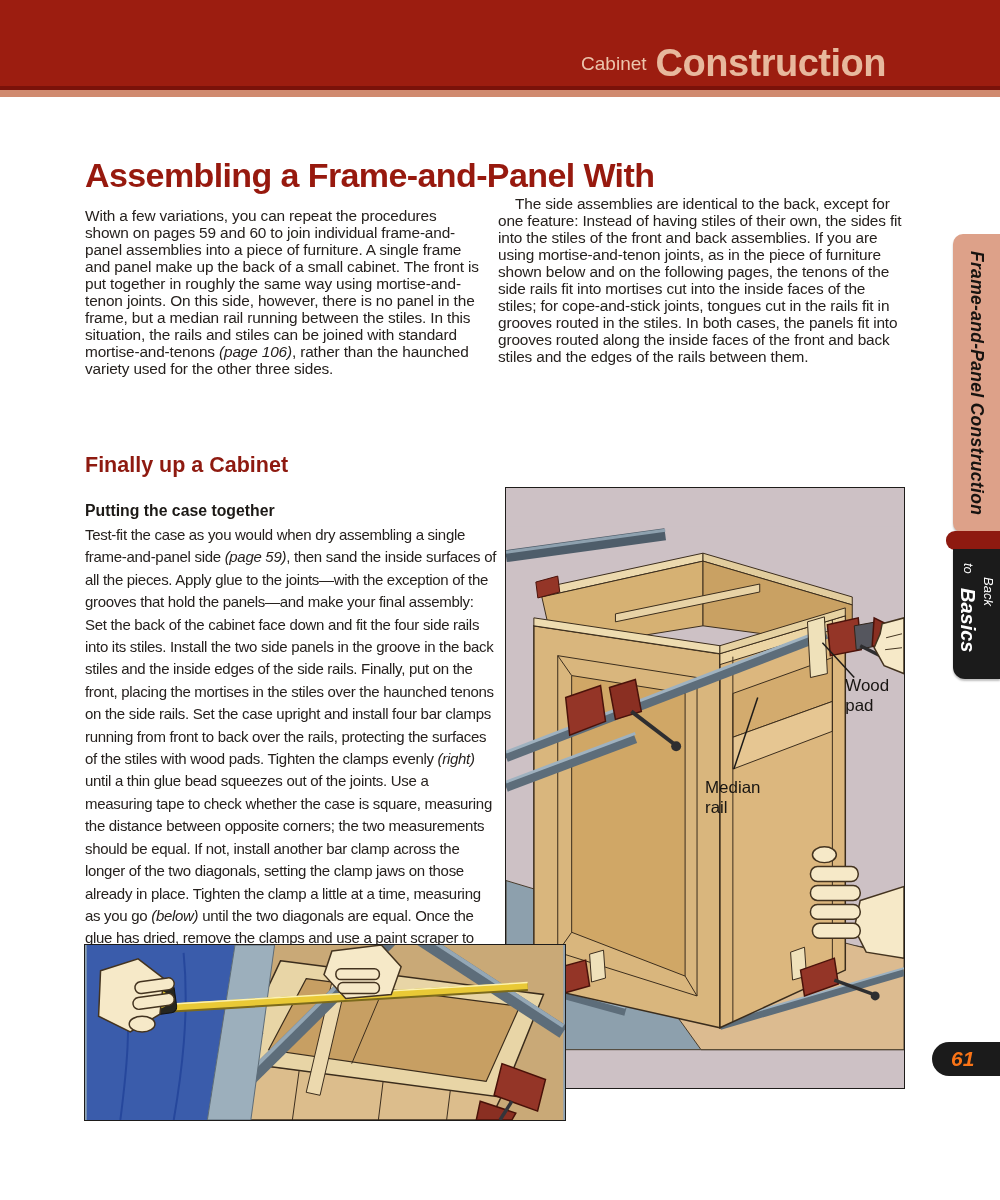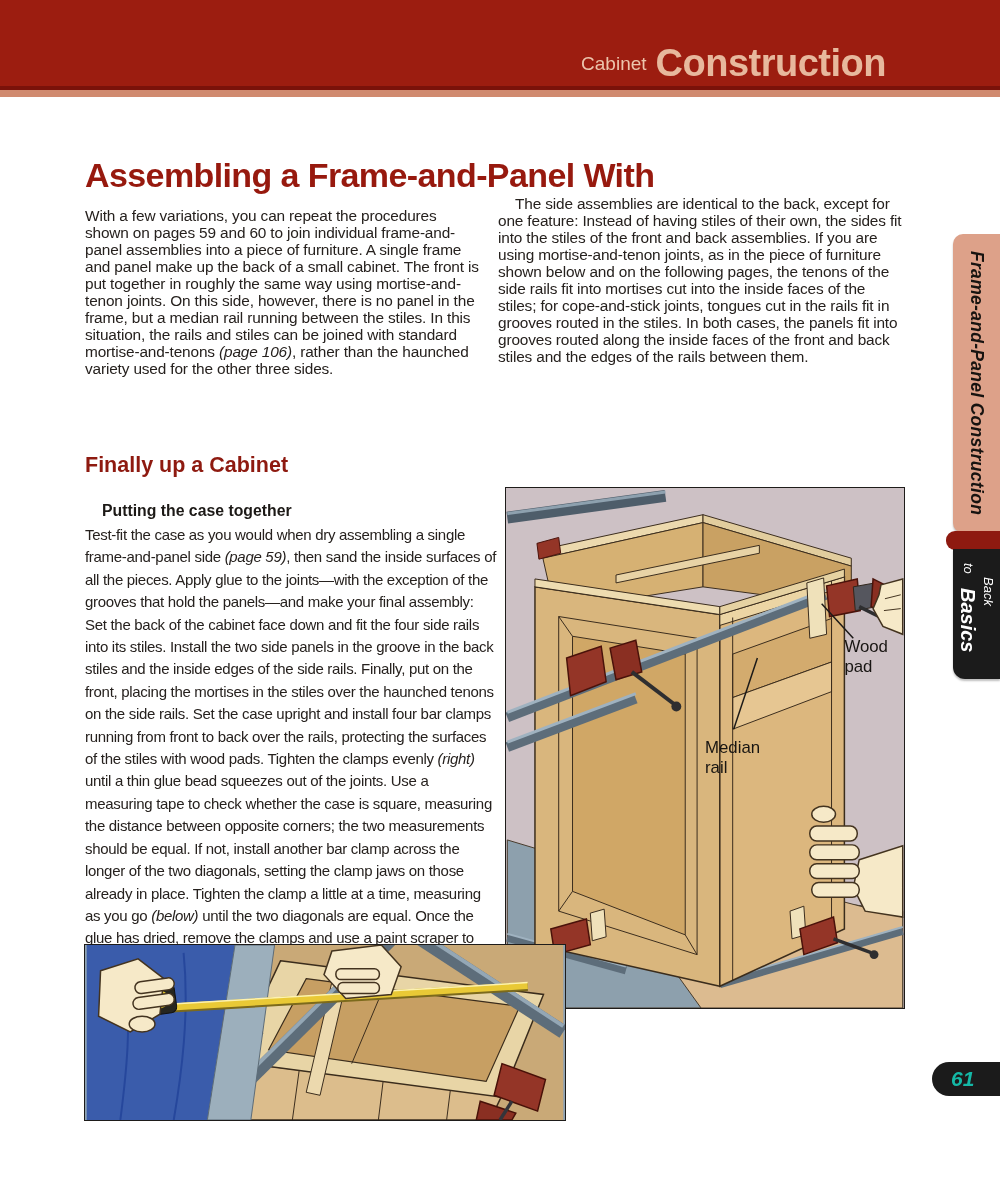--- a/index.html
+++ b/index.html
@@ -14,27 +14,27 @@
   .header-kicker{font-size:19px;color:#ecc5ad;padding-bottom:9px;margin-right:9px;}
   .header-title{font-size:38px;font-weight:bold;color:#e7b89d;line-height:1;padding-bottom:2px;letter-spacing:-0.5px;}
 
   
   .article-title{position:absolute;left:85px;top:133px;font-size:34px;font-weight:bold;
                  color:#97190e;letter-spacing:-0.6px;}
   .body-text{font-size:15.4px;line-height:17px;letter-spacing:-0.15px;color:#26211e;}
   .col-left{position:absolute;left:85px;top:192px;width:397px;}
   .col-right{position:absolute;left:498px;top:180px;width:408px;text-indent:17px;}
   .section-heading{position:absolute;left:85px;top:435px;font-size:21.5px;font-weight:bold;color:#8e1a10;}
-  .step-heading{position:absolute;left:85px;top:486px;font-size:15.8px;font-weight:bold;color:#1c1916;margin-left:17px;}
+  .step-heading{position:absolute;left:85px;top:486px;font-size:15.8px;font-weight:bold;color:#1c1916;}
   .steps{position:absolute;left:85px;top:509px;width:414px;font-size:15px;line-height:22.4px;
          letter-spacing:-0.3px;color:#26211e;}
   .it{font-style:italic;}
 
   
-  .fig1{position:absolute;left:505px;top:487px;width:400px;height:522px;box-sizing:border-box;
+  .fig1{position:absolute;left:505px;top:487px;width:400px;height:602px;box-sizing:border-box;
         border:1.5px solid #1e1c1a;background:#cdc1c5;z-index:1;}
   .fig2{position:absolute;left:84px;top:944px;width:482px;height:177px;box-sizing:border-box;
         border:1.5px solid #1e1c1a;background:#8ea3b4;z-index:2;}
   .fig1 svg,.fig2 svg{display:block;width:100%;height:100%;}
   .fig-label{font-size:17px;fill:#181512;font-family:"Liberation Sans",sans-serif;}
 
   
   .tab-construction{position:absolute;left:953px;top:234px;width:47px;height:299px;background:#dda189;
         border-radius:10px 0 0 10px;display:flex;justify-content:center;align-items:flex-start;
         box-shadow:0 2px 2px rgba(0,0,0,0.25);}
@@ -43,21 +43,21 @@
   .tab-divider{position:absolute;left:946px;top:531px;width:54px;height:19px;background:#8e1a10;
         border-radius:9px 0 0 9px;}
   .tab-basics{position:absolute;left:953px;top:549px;width:47px;height:130px;background:#1b1b1b;
         border-radius:0 0 0 12px;display:flex;justify-content:center;align-items:flex-start;
         box-shadow:0 2px 2px rgba(0,0,0,0.25);}
   .tab-basics span{writing-mode:vertical-rl;padding-top:14px;color:#ffffff;font-style:italic;}
   .tab-backto{font-size:13px;font-weight:400;}
   .tab-bold{font-size:20px;font-weight:bold;}
   .page-tab{position:absolute;left:932px;top:1042px;width:68px;height:34px;background:#1b1b1b;
         border-radius:17px 0 0 17px;display:flex;align-items:center;box-sizing:border-box;
-        padding-left:19px;color:#14b8a6;font-style:italic;font-weight:bold;font-size:21px;margin-top:20px;}
+        padding-left:19px;color:#f97316;font-style:italic;font-weight:bold;font-size:21px;}
 </style>
 </head>
 <body>
 
 <div class="page">
 
   <div class="header-bar"></div>
   <div class="header-strip"></div>
   <div class="header-text">
     <span class="header-kicker">Cabinet</span>

